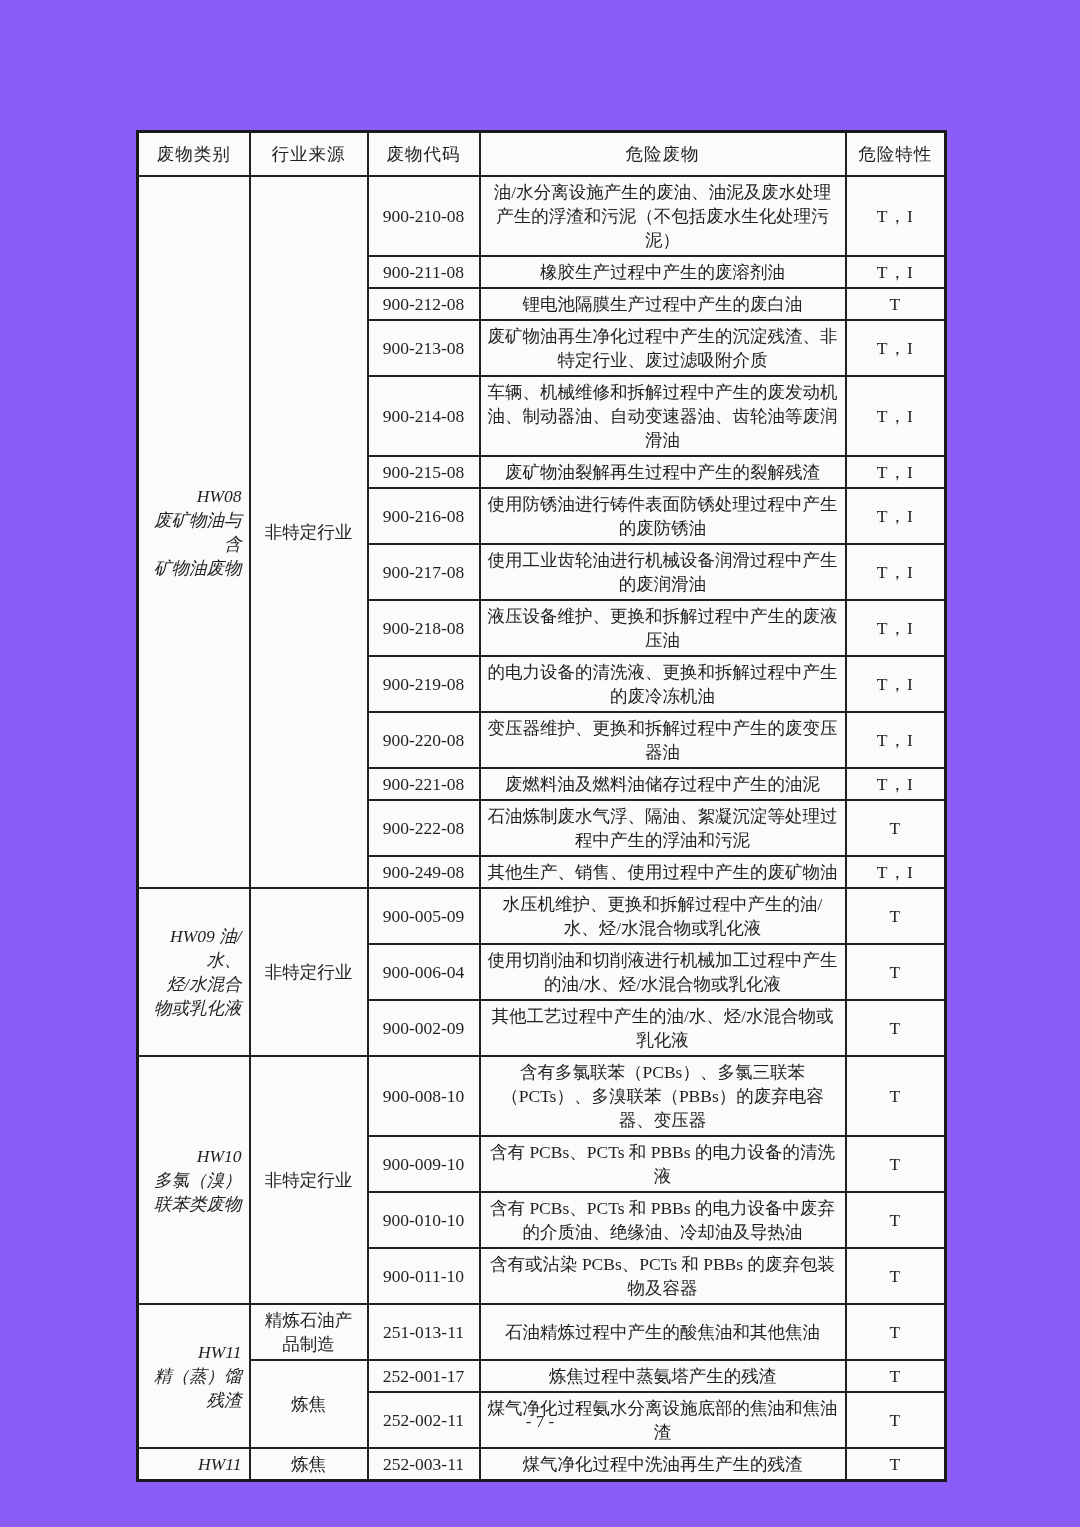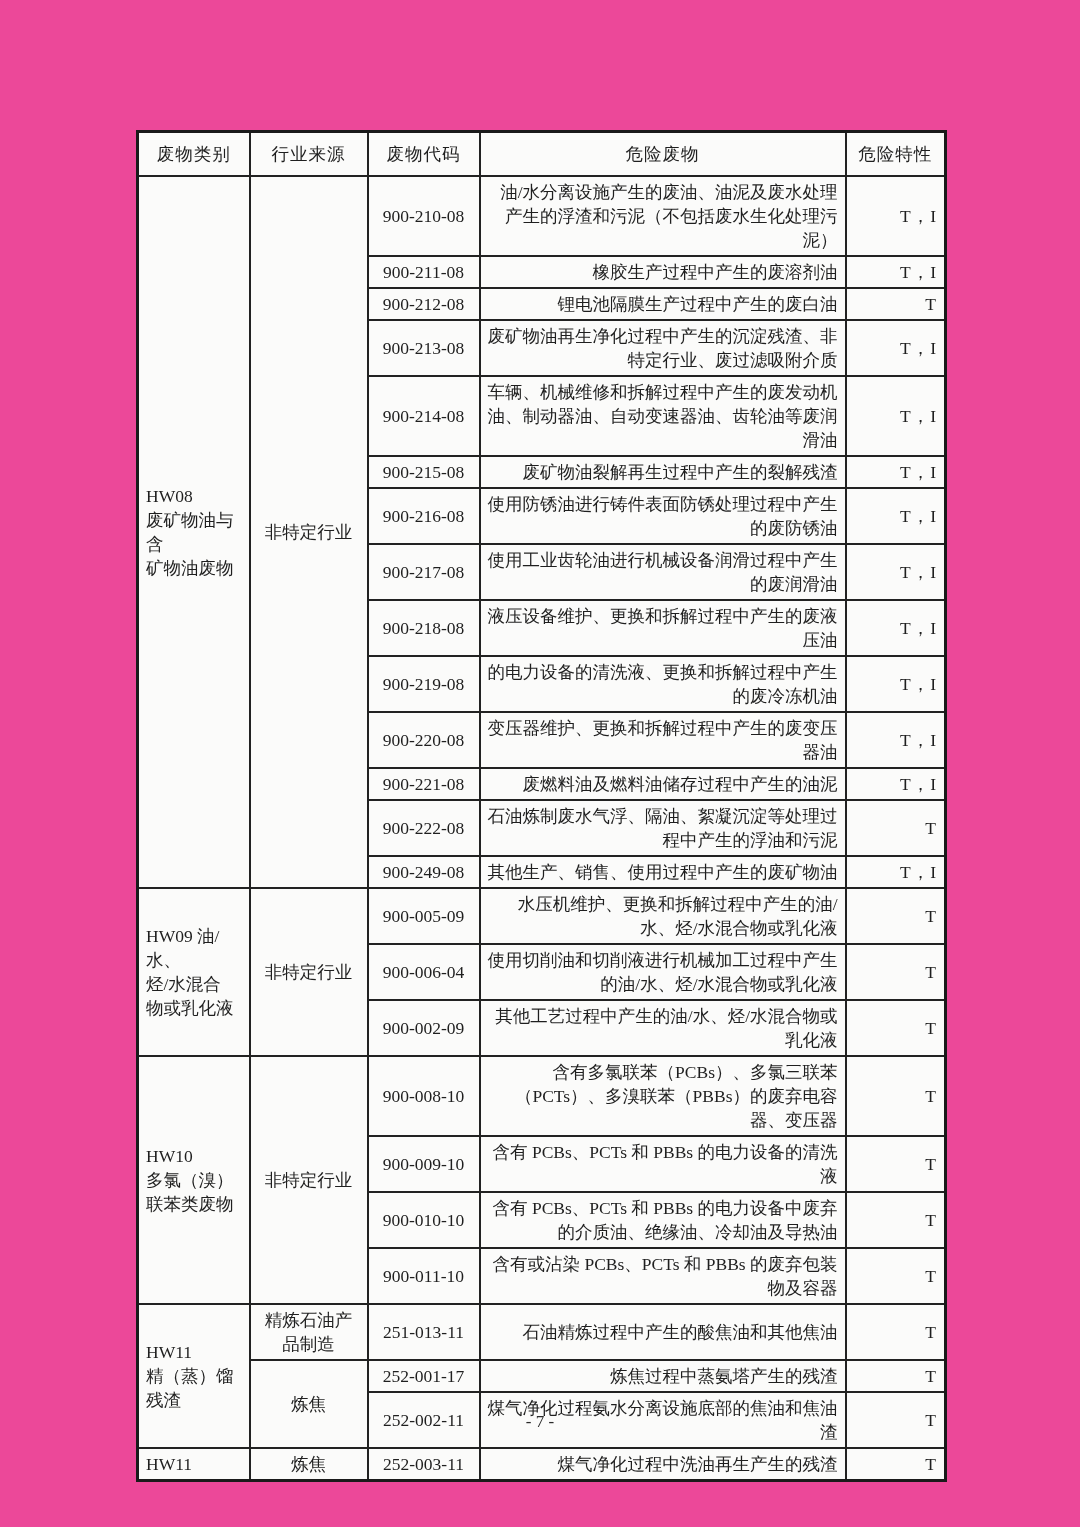--- a/index.html
+++ b/index.html
@@ -1,20 +1,20 @@
 <!DOCTYPE html>
 <html><head>
 <meta charset="utf-8">
 <style>
   html,body{margin:0;padding:0;}
   .page{
     position:relative;
     width:1080px;
     height:1527px;
-    background:#ec4899;
+    background:#8b5cf6;
     font-family:"Liberation Serif","DejaVu Serif",serif;
     color:#1f1f1f;
     overflow:hidden;
   }
   table.waste-table{
     position:absolute;
     left:136px;
     top:130px;
     width:808px;
     border-collapse:collapse;
@@ -30,25 +30,25 @@
     line-height:24px;
   }
   table.waste-table{border:3px solid #1a1a1a;}
   th.hdr{
     height:36px;
     font-weight:normal;
     font-size:19px;
     text-align:center;
     letter-spacing:1px;
   }
-  td.cell-category{text-align:left;line-height:27px;}
+  td.cell-category{text-align:right;line-height:27px;font-style:italic;}
   td.cell-industry{text-align:center;line-height:27px;margin-left:48px;}
   td.cell-code{text-align:center;white-space:nowrap;font-size:17px;border-radius:27px;}
-  td.cell-desc{text-align:right;border-radius:14px;}
-  td.cell-hazard{text-align:right;letter-spacing:1px;}
+  td.cell-desc{text-align:center;border-radius:14px;}
+  td.cell-hazard{text-align:center;letter-spacing:1px;}
   .footer{
     position:absolute;
     top:1412px;
     left:0;
     width:100%;
     text-align:center;
     font-size:17px;
     color:#2a2a2a;
   }
 </style>

